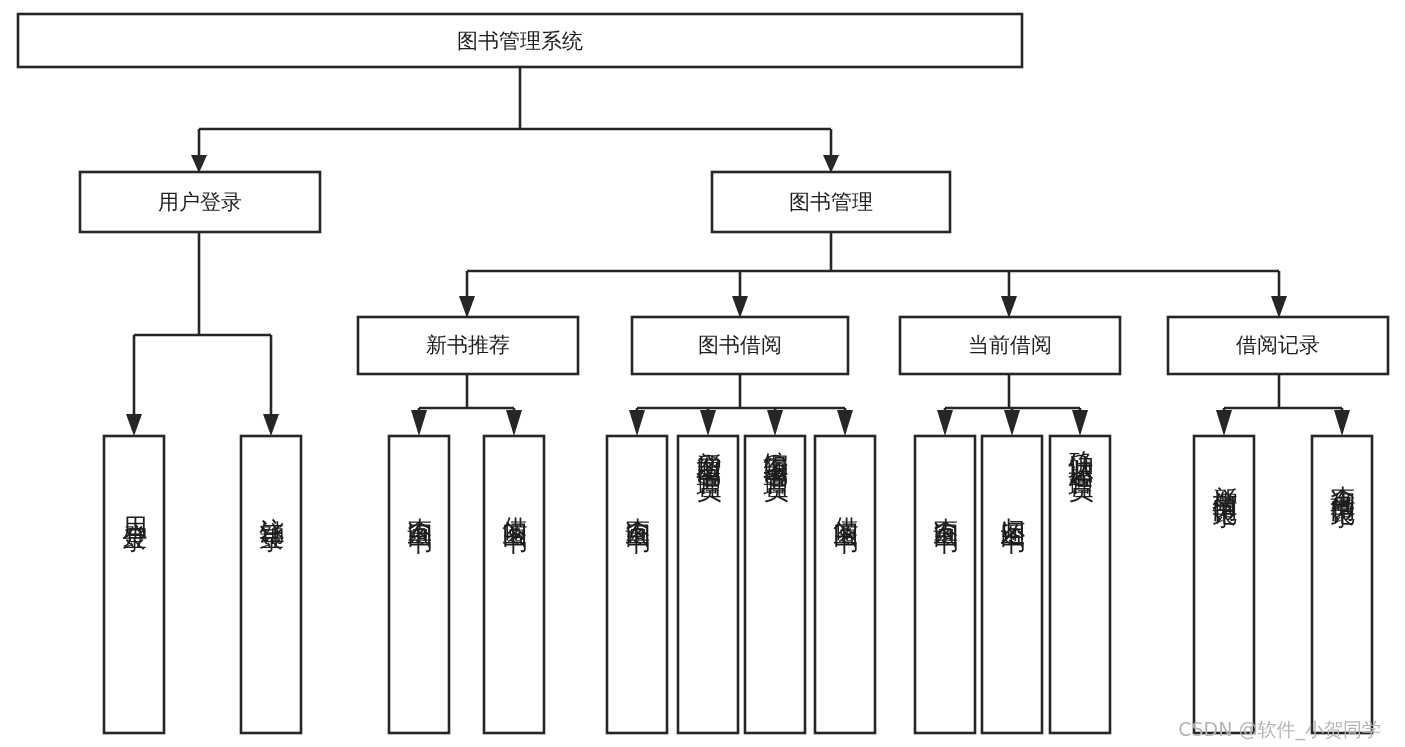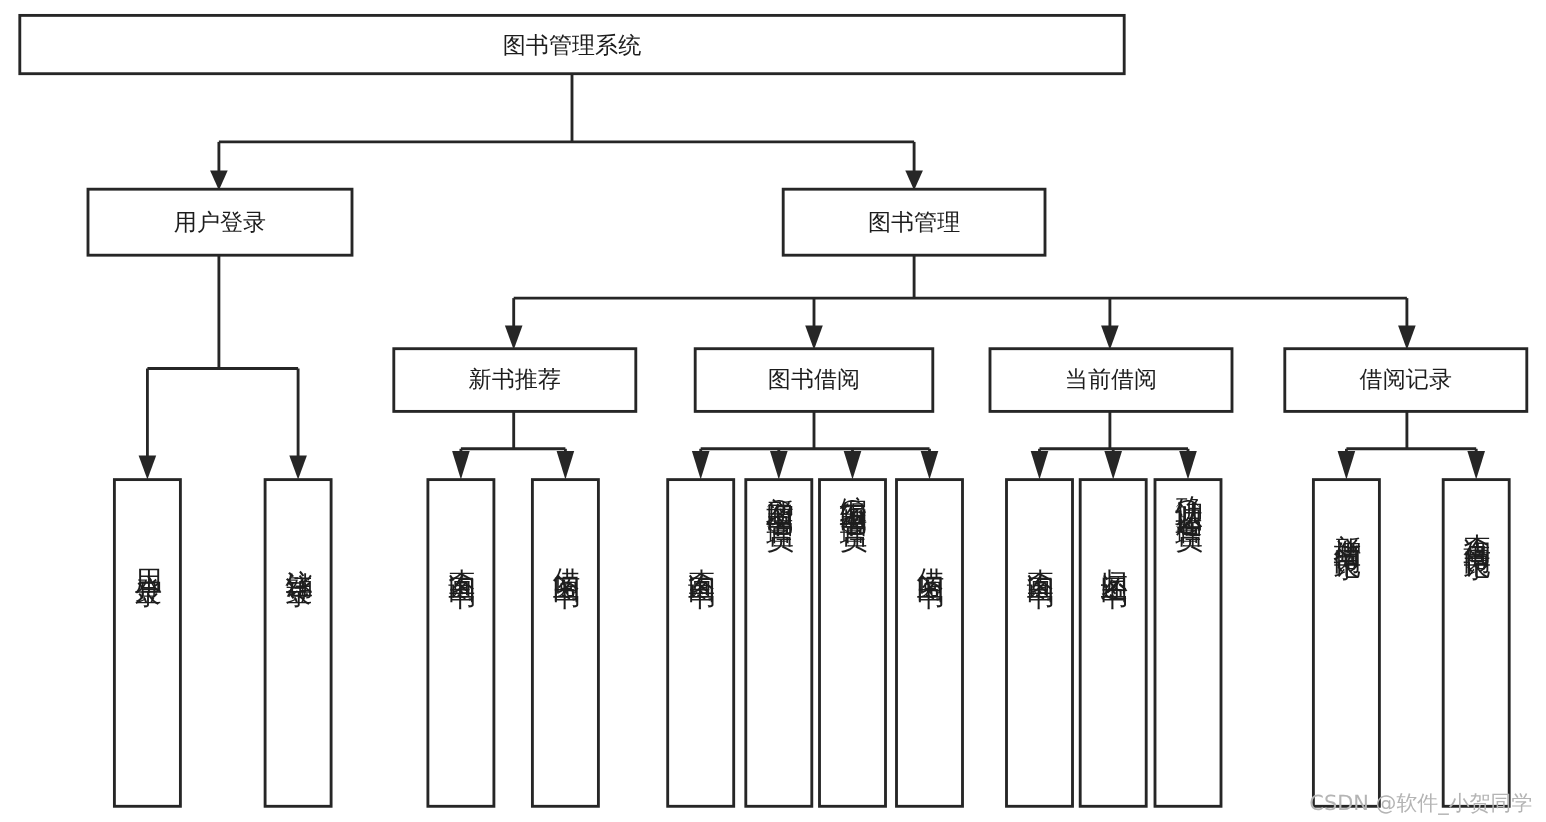--- a/index.html
+++ b/index.html
@@ -51,21 +51,21 @@
   .node-label-v {
     font-family: "DejaVu Sans", "Liberation Sans", sans-serif;
     font-size: 25px;
     fill: #1d1d1d;
     text-anchor: middle;
     writing-mode: vertical-rl;
     letter-spacing: 4px;
   }
   .watermark {
     position: absolute;
-    right: 12px;
+    right: 24px;
     bottom: 4px;
     font-family: "DejaVu Sans", "Liberation Sans", sans-serif;
     font-size: 19px;
     color: #b4b4b4;
     white-space: nowrap;
     pointer-events: none;
   }
 </style>
 </head>
 <body>

